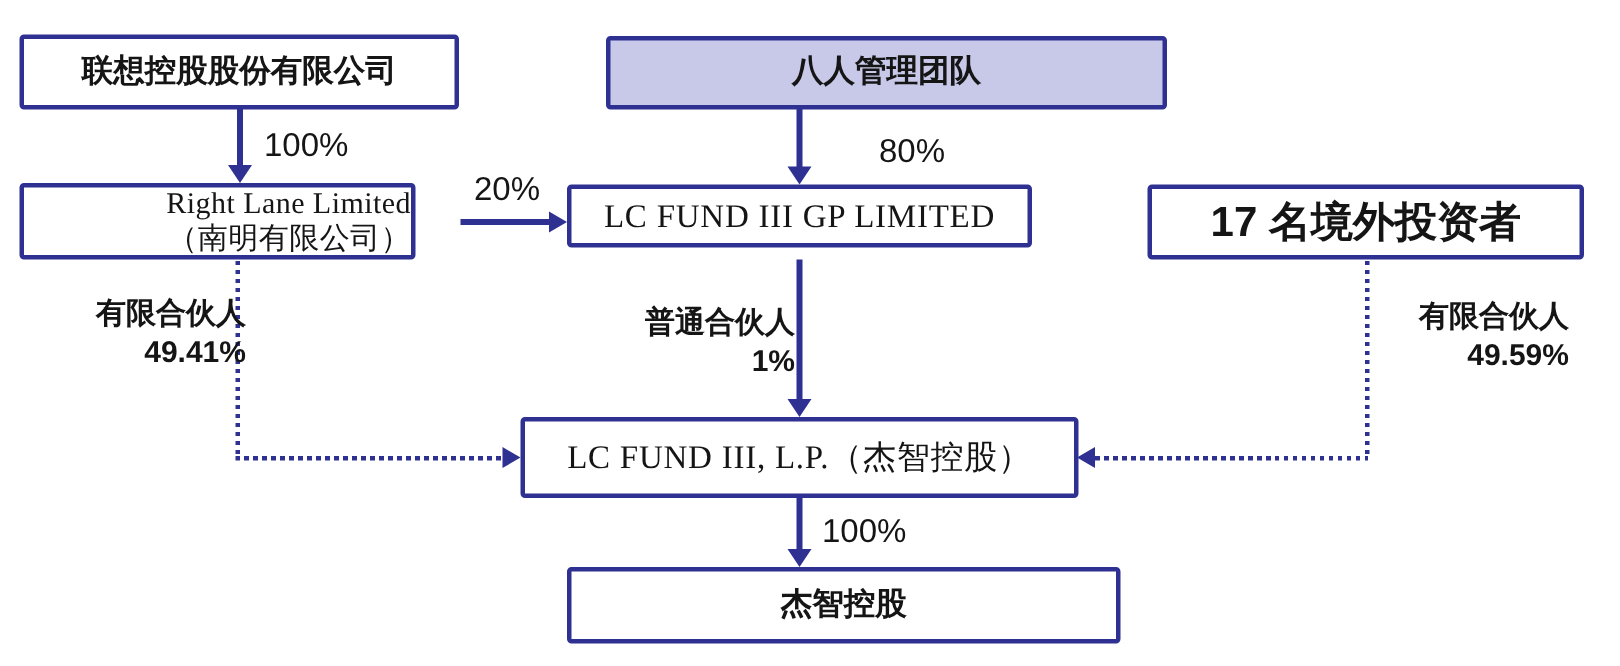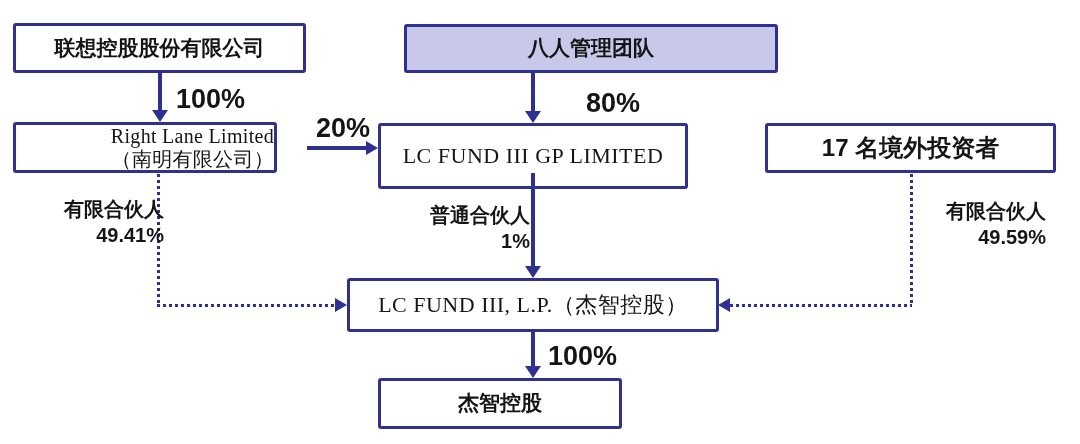--- a/index.html
+++ b/index.html
@@ -23,31 +23,31 @@
   .en{font-family:"Liberation Serif","DejaVu Serif",serif;font-weight:normal;font-size:22px;letter-spacing:.5px;}
   .en-sm{font-family:"Liberation Serif","DejaVu Serif",serif;font-size:20px;letter-spacing:.3px;}
   .vline{position:absolute;width:4px;background:var(--line);}
   .hline{position:absolute;height:4px;background:var(--line);}
   .vdot{position:absolute;width:3px;background:repeating-linear-gradient(to bottom,var(--line) 0 3px,transparent 3px 6px);}
   .hdot{position:absolute;height:3px;background:repeating-linear-gradient(to right,var(--line) 0 3px,transparent 3px 6px);}
   .arr{position:absolute;width:0;height:0;}
   .arr.down{border-left:8px solid transparent;border-right:8px solid transparent;border-top:12px solid var(--line);}
   .arr.right{border-top:7px solid transparent;border-bottom:7px solid transparent;border-left:12px solid var(--line);}
   .arr.left{border-top:7px solid transparent;border-bottom:7px solid transparent;border-right:12px solid var(--line);}
-  .pct{position:absolute;font-size:27px;font-weight:bold;color:var(--text);white-space:nowrap;}
+  .pct{position:absolute;font-size:22px;font-weight:normal;color:var(--text);white-space:nowrap;}
   .role{position:absolute;font-size:20px;font-weight:bold;color:var(--text);text-align:right;line-height:26px;white-space:nowrap;}
 
   
   .n-legend{left:13px;top:23px;width:293px;height:50px;}
   .n-rightlane{left:13px;top:122px;width:264px;height:51px;align-items:flex-end;}
   .n-team{left:392px;top:24px;width:374px;height:49px;margin-left:12px;}
-  .n-gp{left:378px;top:123px;width:310px;height:66px;}
+  .n-gp{left:378px;top:123px;width:310px;height:42px;}
   .n-investors{left:765px;top:123px;width:291px;height:50px;}
   .n-lp{left:347px;top:278px;width:372px;height:54px;}
-  .n-jiezhi{left:378px;top:378px;width:244px;height:51px;}
+  .n-jiezhi{left:378px;top:378px;width:369px;height:51px;}
 
   
   .e1{left:158px;top:72px;height:40px;}            .e1h{left:152px;top:110px;}
   .e2{left:531px;top:72px;height:41px;}            .e2h{left:525px;top:111px;}
   .e3{left:307px;top:146px;width:61px;}            .e3h{left:366px;top:141px;}
   .e4{left:531px;top:173px;height:94px;}           .e4h{left:525px;top:266px;}
   .e5{left:531px;top:332px;height:35px;}           .e5h{left:525px;top:366px;}
 
   
   .d1v{left:157px;top:174px;height:131px;}
@@ -82,21 +82,21 @@
 
   <div class="node n-team filled">
     <span class="cn">八人管理团队</span>
   </div>
 
   <div class="node n-gp">
     <span class="en">LC FUND III GP LIMITED</span>
   </div>
 
   <div class="node n-investors">
-    <span class="cn" style="font-size:24px;">17 名境外投资者</span>
+    <span class="cn" style="font-size:28px;">17 名境外投资者</span>
   </div>
 
   <div class="node n-lp">
     <span class="en">LC FUND III, L.P.（杰智控股）</span>
   </div>
 
   <div class="node n-jiezhi">
     <span class="cn">杰智控股</span>
   </div>
 

